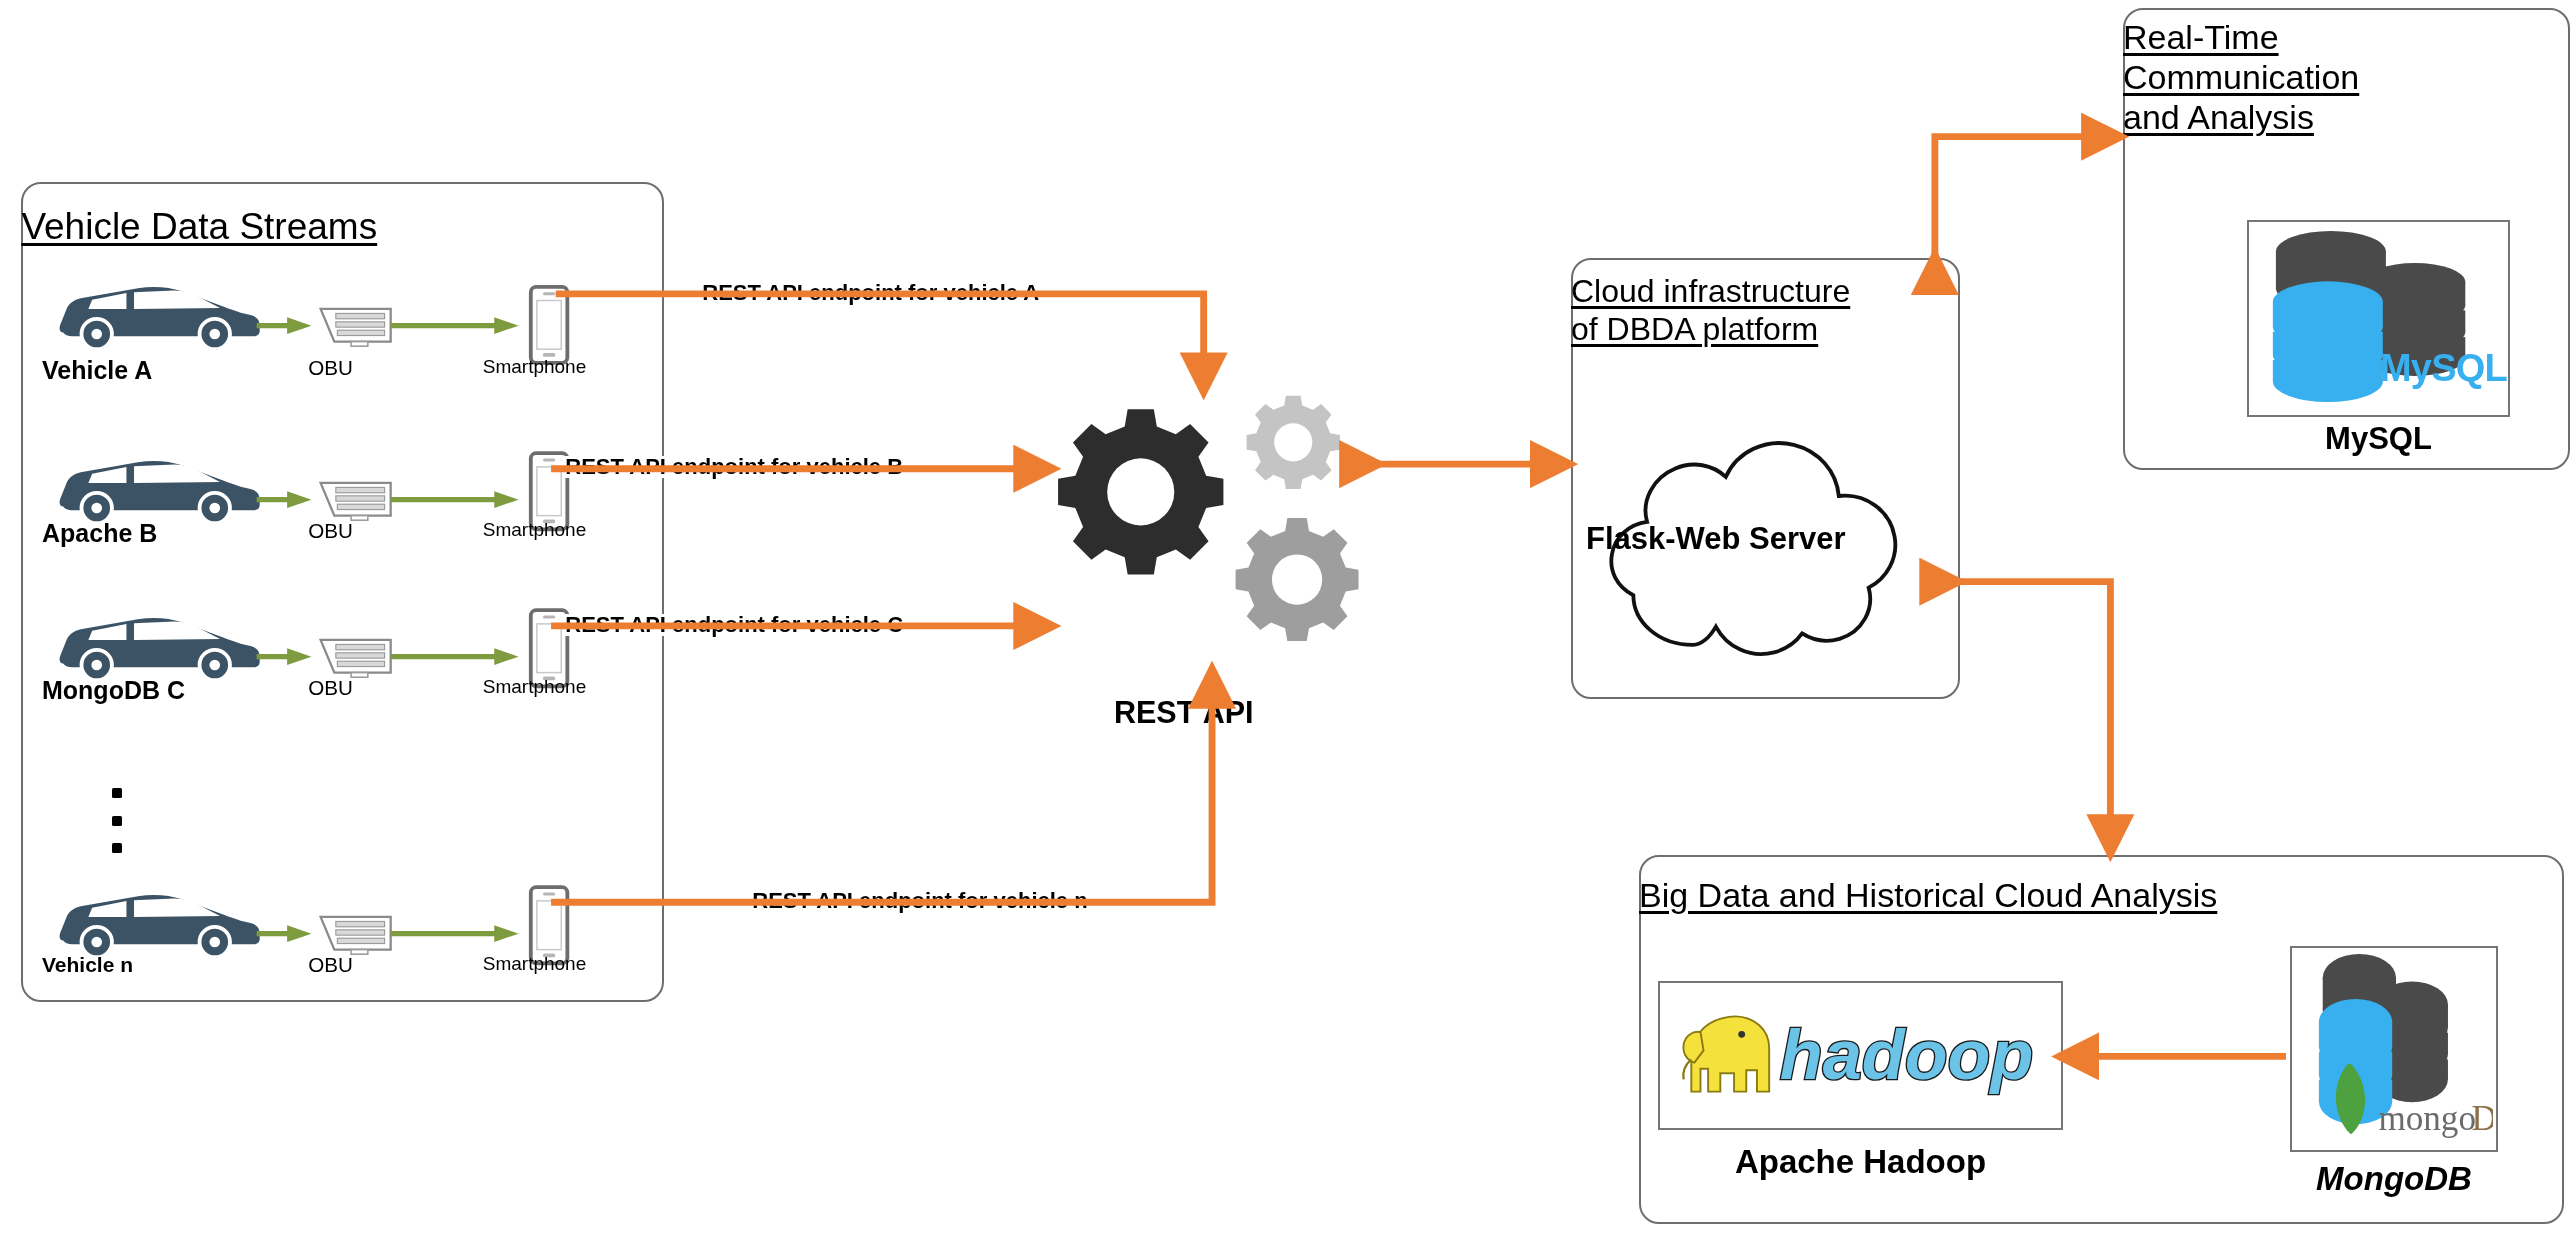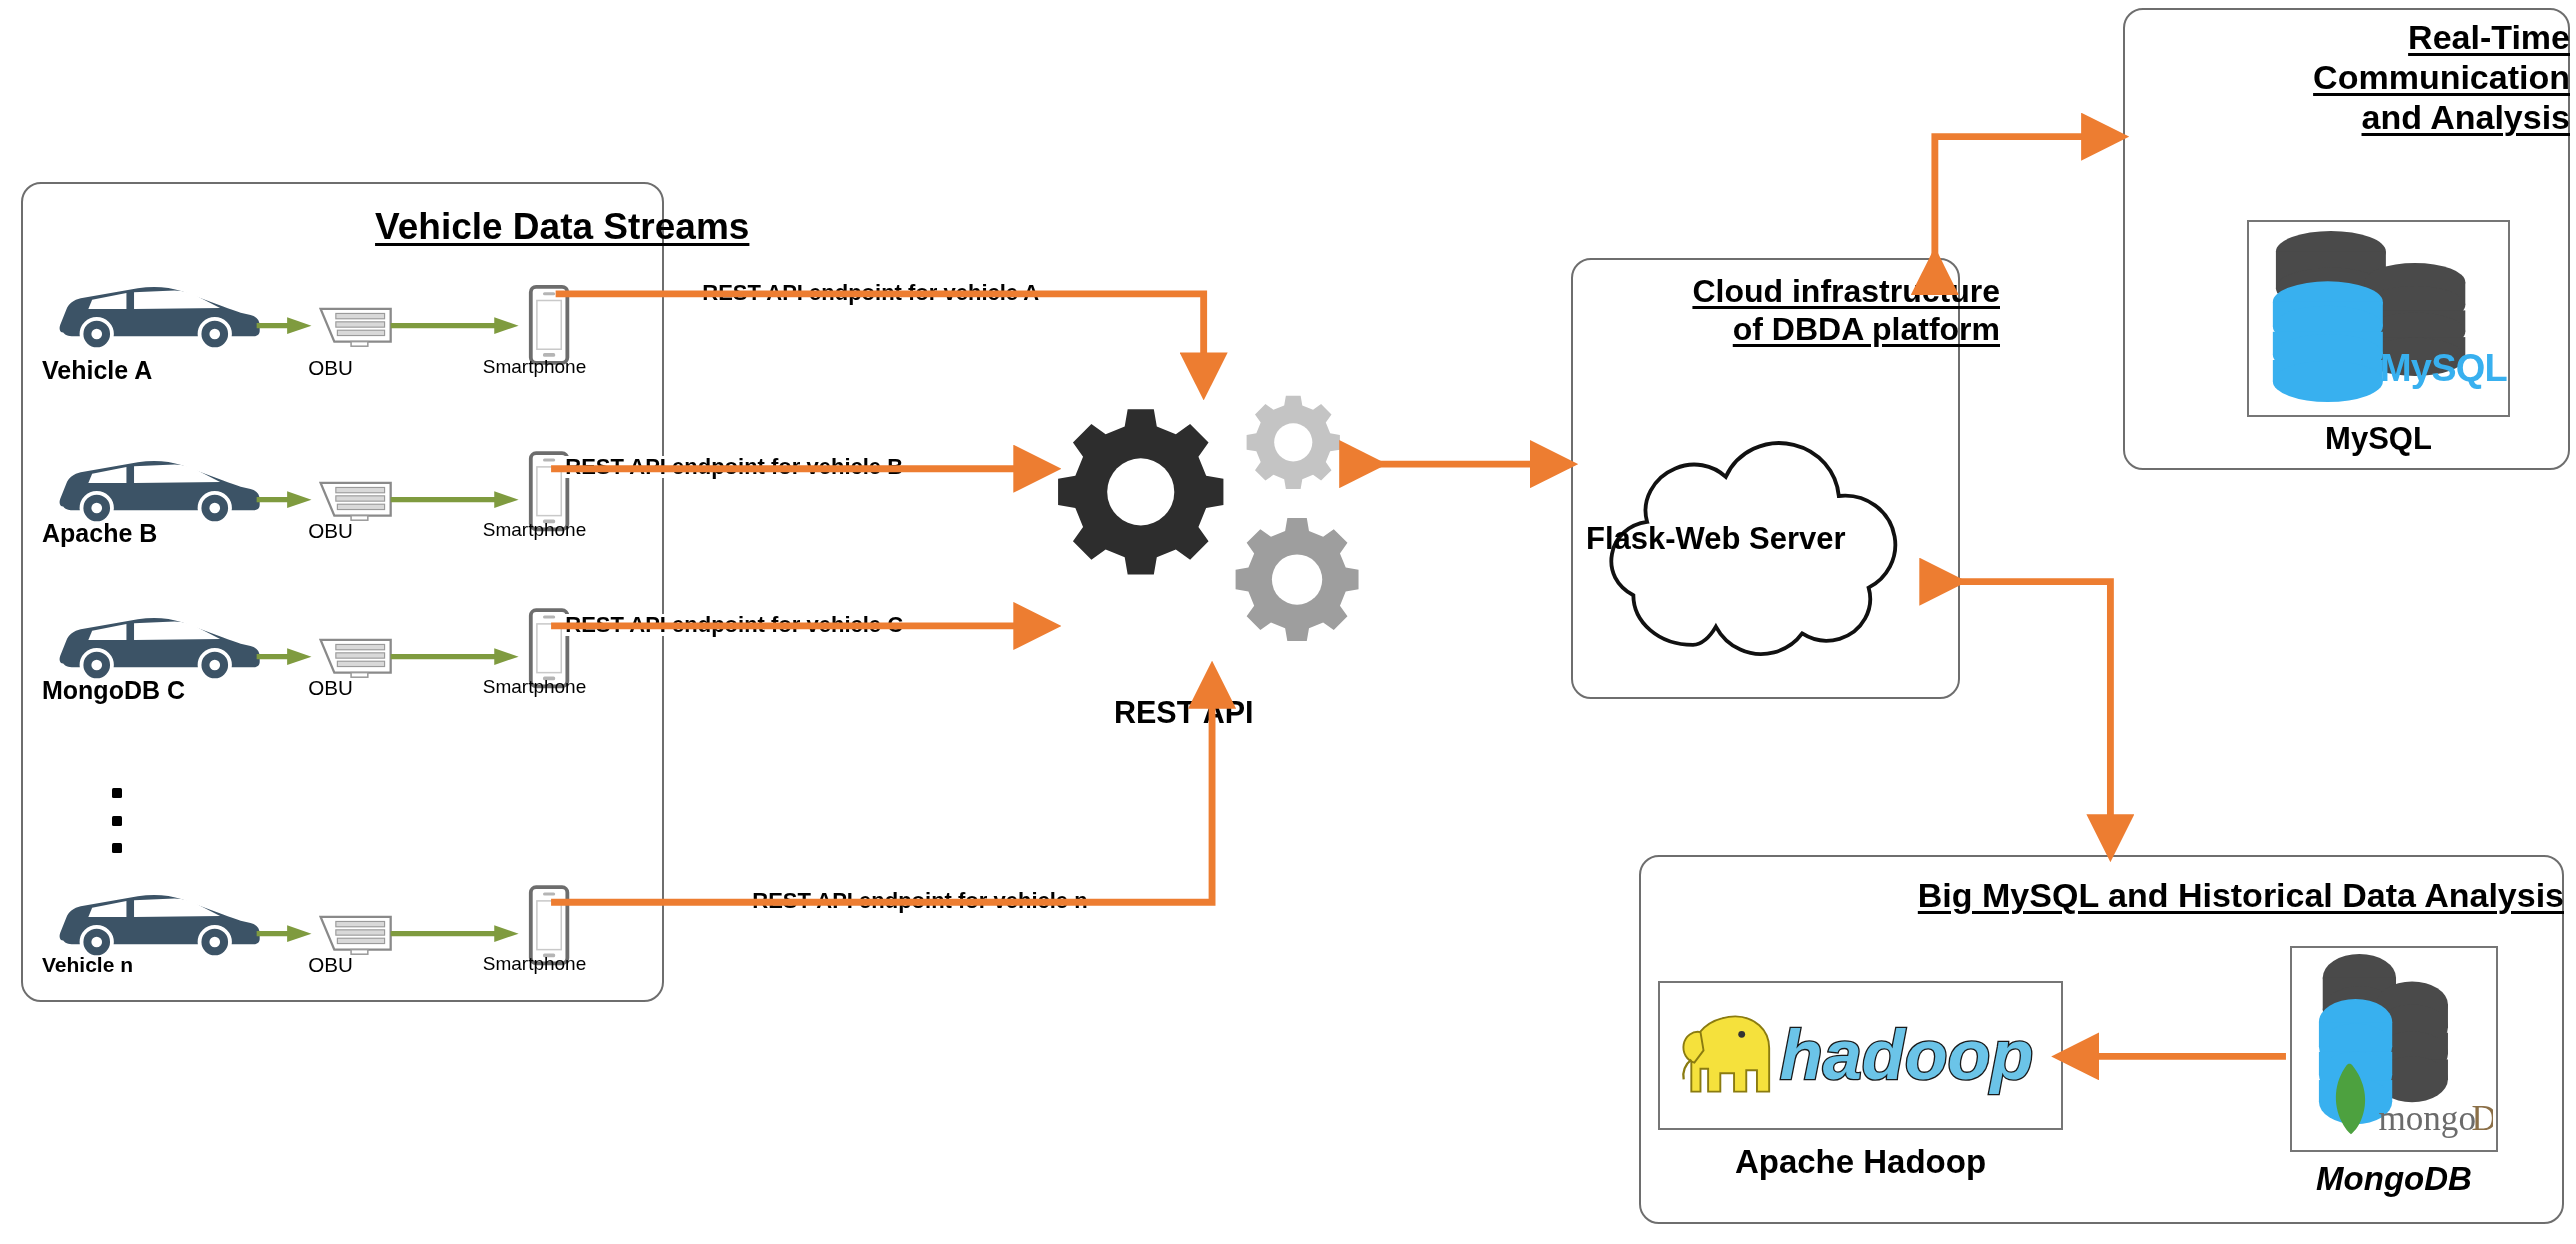--- a/index.html
+++ b/index.html
@@ -25,22 +25,22 @@
     position: absolute;
     border: 2.3px solid #6e6e6e;
     border-radius: 20px;
     background: #ffffff;
     box-sizing: border-box;
   }
   .panel-title {
     position: absolute;
     left: 0;
     width: 100%;
-    text-align: right;
-    font-weight: bold;
+    text-align: left;
+    font-weight: normal;
     color: #000000;
     line-height: 1.18;
   }
   .panel-title span {
     text-decoration: underline;
     text-underline-offset: 3.8px;
     text-decoration-thickness: 3.1px;
   }
 
   
@@ -396,21 +396,21 @@
         <rect x="26" y="178" width="144" height="28" fill="#38B0EF"></rect>
         <ellipse cx="98" cy="206" rx="72" ry="27" fill="#38B0EF"></ellipse>
       </g>
     </svg>
     <div class="abs" style="left:2380px; top:347px; width:137px; font-size:38px; font-weight:bold; color:#38B0EF; letter-spacing:-0.8px;">MySQL</div>
     <div class="caption" style="left:2247px; top:421px; width:263px; font-size:31px;">MySQL</div>
 
     <div class="panel" style="left:1639px; top:855px; width:925px; height:369px;">
     </div>
     <div class="panel-title" style="left:1639px; top:875px; width:925px; font-size:34px;">
-      <span>Big MySQL and Historical Data Analysis</span>
+      <span>Big Data and Historical Cloud Analysis</span>
     </div>
 
     <div class="logoframe" style="left:1658px; top:981px; width:405px; height:149px;">
     </div>
     <svg class="abs" style="left:1673px; top:1000px; width:374px; height:113px;" viewBox="0 0 490 148">
 
       <g>
         <path d="M24,120 L24,74 C24,50 40,30 64,24 C82,19 100,22 113,33
                  C122,41 126,52 126,63 L126,120 L110,120 L110,92 L96,92 L96,120 L80,120
                  L80,96 L62,96 L62,120 L46,120 L46,90 L36,90 L36,120 Z" fill="#F5E13C" stroke="#8a7b10" stroke-width="2.5"></path>

